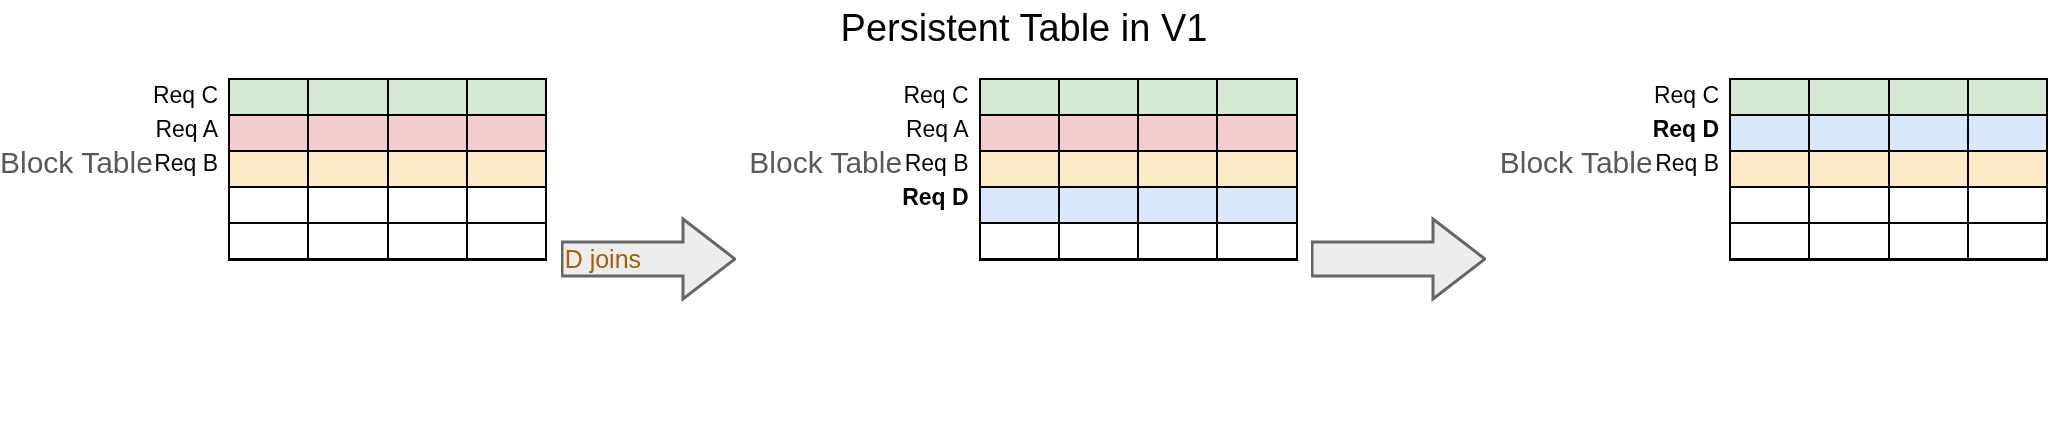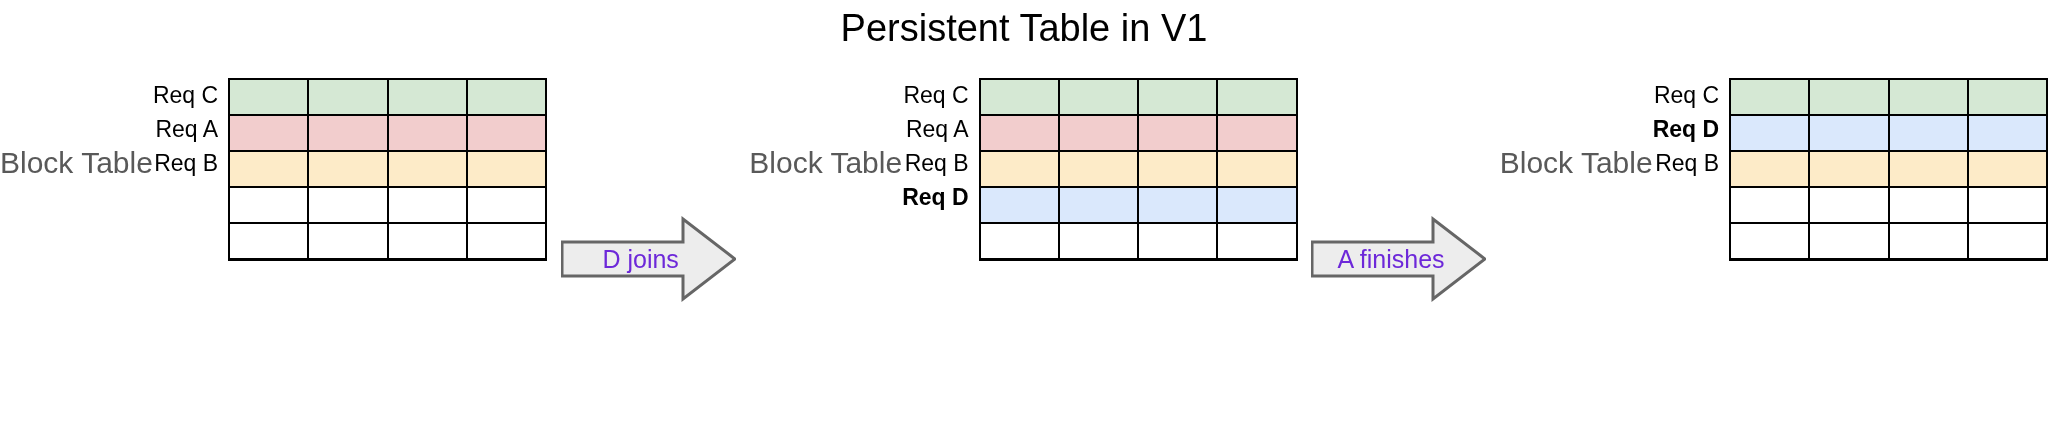--- a/index.html
+++ b/index.html
@@ -95,27 +95,26 @@
     padding-top: 138px;
   }
   .block-arrow {
     position: relative;
     width: 175px;
     height: 86px;
     display: block;
   }
   .block-arrow .arrow-label {
     position: absolute;
-    left: 20px;
+    left: 4px;
     top: 50%;
     transform: translateY(-50%);
     width: 120px;
-    text-align: center;
     font-size: 25px;
-    color: #6d28d9;
+    color: #a16207;
     white-space: nowrap;
     pointer-events: none;
   }
 
   
   .gap-left  { width: 14px; }
   .gap-right { width: 14px; }
 </style>
 </head>
 <body>
@@ -219,21 +218,21 @@
               <td style="background: rgb(255, 255, 255);"></td>
             </tr>
           </tbody>
         </table>
       </div>
     </div>
     <div class="gap-left"></div>
     <div class="arrow-wrap">
       <div class="block-arrow"><svg width="175" height="86" viewBox="0 0 175 86">
           <polygon points="1,26 122,26 122,3 174,43 122,83 122,60 1,60" fill="#EDEDED" stroke="#666666" stroke-width="3" stroke-linejoin="miter"></polygon>
-        </svg><span class="arrow-label">A finishes</span></div>
+        </svg></div>
     </div>
     <div class="gap-right"></div>
     <div class="panel">
       <div class="panel-heading">Block Table</div>
       <div class="panel-body">
         <div class="row-labels">
           <div class="row-label">Req C</div>
           <div class="row-label bold">Req D</div>
           <div class="row-label">Req B</div>
           <div class="row-label blank"></div>

